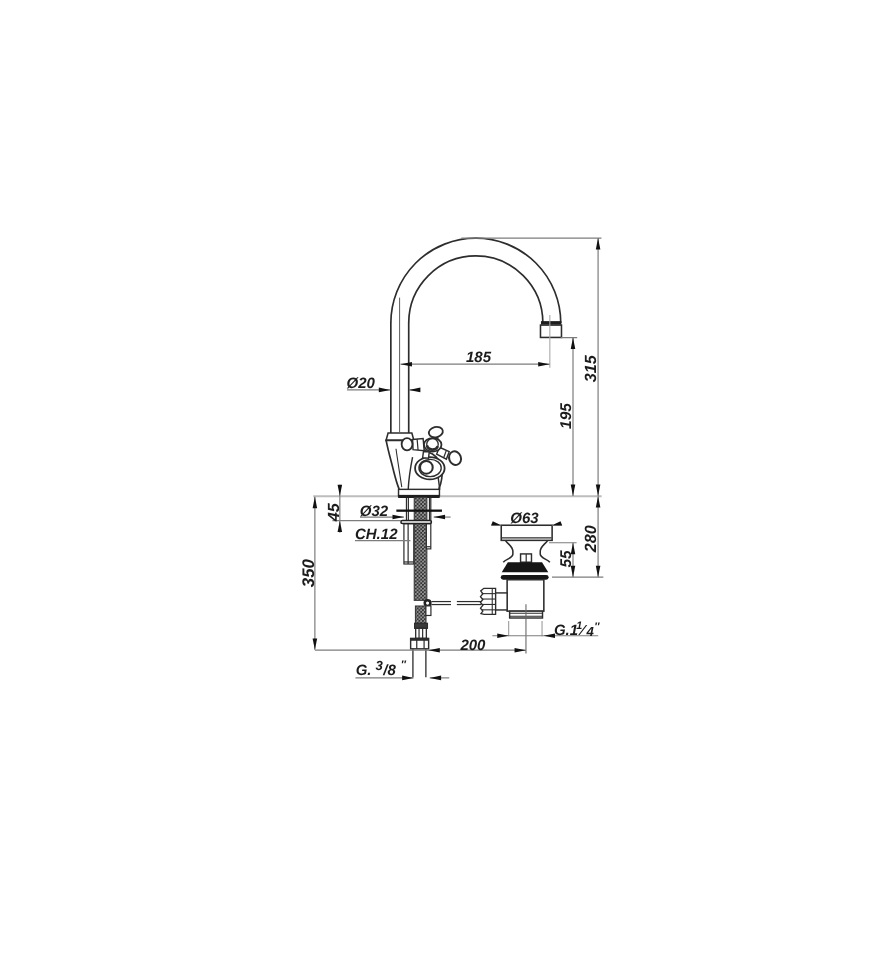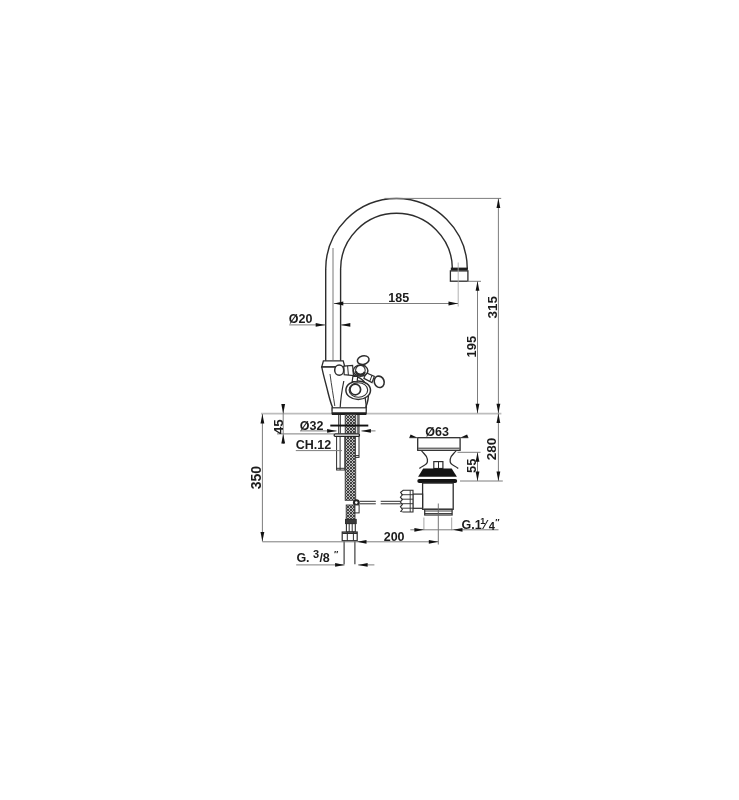--- a/index.html
+++ b/index.html
@@ -1,16 +1,16 @@
 <!DOCTYPE html>
 <html><head>
 <meta charset="utf-8">
 <style>
   html,body{margin:0;padding:0;background:#fff;}
-  .page{position:relative;width:621px;height:800px;background:#fff;overflow:hidden;}
+  .page{position:relative;width:621px;height:800px;background:#fff;overflow:hidden;font-style:italic;}
   svg{position:absolute;left:0;top:0;}
   text{font-family:"Liberation Sans", sans-serif;font-weight:bold;fill:#1c1c1c;}
 </style>
 </head>
 <body>
 <div class="page">
 <svg width="739" height="800" viewBox="0 0 739 800">
 <defs>
   <pattern id="hatch" width="3" height="3" patternUnits="userSpaceOnUse">
     <rect width="3" height="3" fill="#bdbdbd"></rect>

